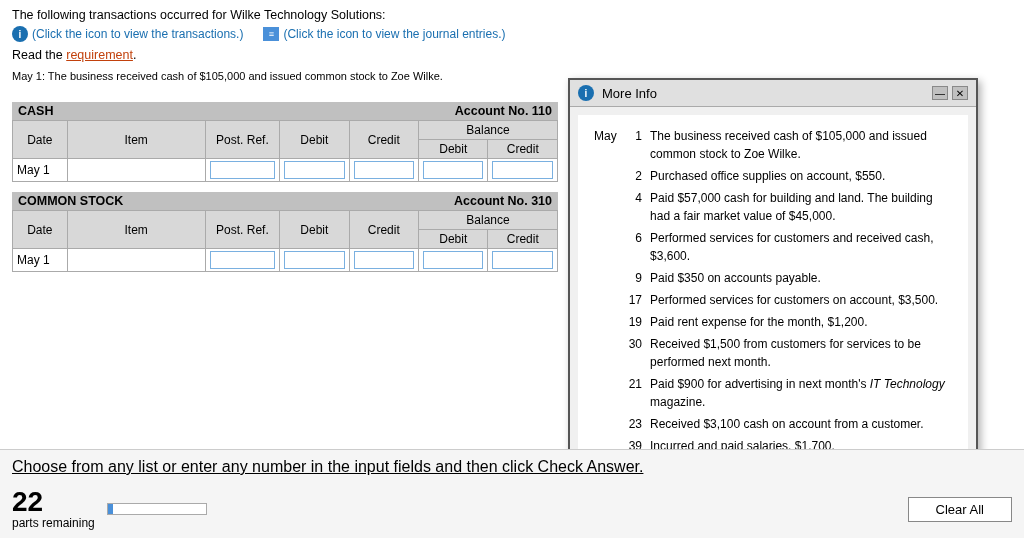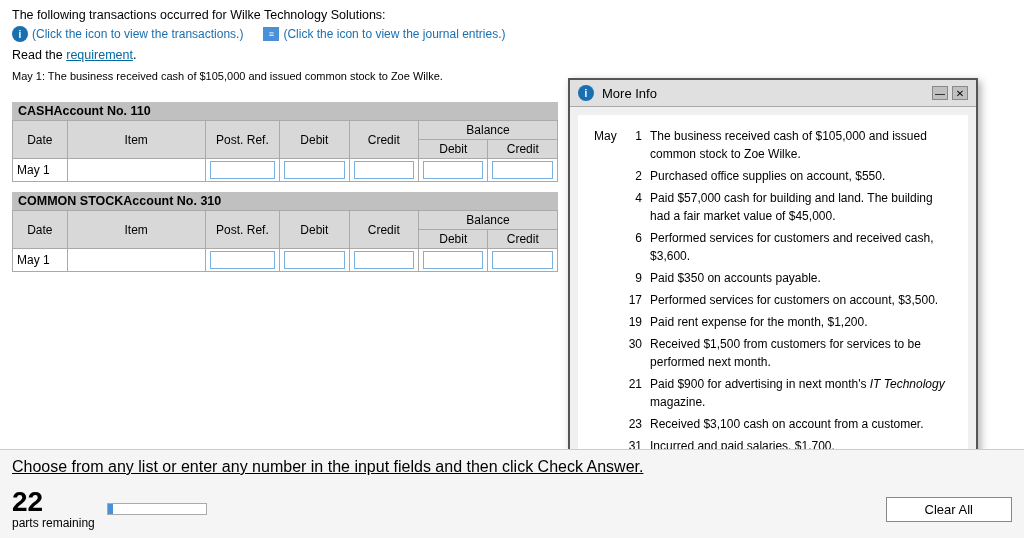--- a/index.html
+++ b/index.html
@@ -8,27 +8,27 @@
     .main-content { padding: 8px 12px; width: 570px; }
 
     .intro-line { font-size: 12.5px; margin-bottom: 4px; }
     .icon-row { display: flex; gap: 20px; font-size: 12px; color: #1a6fb0; margin-bottom: 6px; }
     .icon-row span { display: flex; align-items: center; gap: 4px; cursor: pointer; }
     .info-icon { width: 16px; height: 16px; border-radius: 50%; background: #1a6fb0; color: white; font-size: 10px; font-weight: bold; display: inline-flex; align-items: center; justify-content: center; flex-shrink: 0; }
     .journal-icon { width: 16px; height: 14px; background: #4a90d9; display: inline-flex; align-items: center; justify-content: center; flex-shrink: 0; }
     .journal-icon::after { content: '≡'; color: white; font-size: 9px; }
 
     .read-line { font-size: 12.5px; margin-bottom: 8px; }
-    .read-line a { color: #0369a1; text-decoration: underline; }
+    .read-line a { color: #c2410c; text-decoration: underline; }
 
     .transaction-line { font-size: 11px; margin-bottom: 20px; }
 
     
     .ledger-section { margin-bottom: 10px; }
-    .ledger-header { background: #c0c0c0; display: flex; justify-content: flex-start; align-items: center; padding: 2px 6px; font-size: 12.5px; font-weight: bold; }
+    .ledger-header { background: #c0c0c0; display: flex; justify-content: space-between; align-items: center; padding: 2px 6px; font-size: 12.5px; font-weight: bold; }
     .ledger-title { }
     .account-no { }
 
     table { width: 100%; border-collapse: collapse; font-size: 12px; }
     table th { background: #d8d8d8; border: 1px solid #aaa; padding: 2px 4px; text-align: center; font-weight: normal; }
     table td { border: 1px solid #aaa; padding: 2px 4px; height: 22px; }
     table td input { width: 100%; border: 1px solid #7ab0e0; outline: none; height: 18px; font-size: 12px; background: white; }
     .date-col { width: 55px; }
     .item-col { width: 140px; }
     .postref-col { width: 75px; }
@@ -69,21 +69,21 @@
     .panel-footer-btn { padding: 3px 14px; font-size: 12px; background: #e0e0e0; border: 1px solid #888; cursor: pointer; }
 
     
     .bottom-bar { position: absolute; bottom: 0; left: 0; right: 0; background: #f5f5f5; border-top: 1px solid #ccc; padding: 8px 12px; }
     .bottom-instruction { font-size: 16px; margin-bottom: 12px; text-decoration: underline; }
     .bottom-controls { display: flex; align-items: center; gap: 12px; }
     .parts-remaining { display: flex; flex-direction: column; font-size: 12px; }
     .parts-num { font-size: 28px; font-weight: bold; line-height: 1; }
     .progress-bar-container { width: 100px; height: 12px; background: white; border: 1px solid #aaa; }
     .progress-bar-fill { width: 5%; height: 100%; background: #4a90d9; }
-    .clear-all-btn { margin-left: auto; padding: 4px 38px; font-size: 13px; background: white; border: 1px solid #888; cursor: pointer; }
+    .clear-all-btn { margin-left: auto; padding: 4px 27px; font-size: 13px; background: white; border: 1px solid #888; cursor: pointer; }
     .sub-header { background: #e0e0e0; }
   </style>
 </head>
 <body>
 
 <div class="main-content">
   <div class="intro-line">The following transactions occurred for Wilke Technology Solutions:</div>
   <div class="icon-row">
     <span>
       <span class="info-icon">i</span>
@@ -215,21 +215,21 @@
           </tr>
           <tr>
             <td style="text-align: right; vertical-align: top; padding-right: 4px; white-space: nowrap;">21</td>
             <td style="vertical-align: top;">Paid $900 for advertising in next month's <em>IT Technology</em> magazine.</td>
           </tr>
           <tr>
             <td style="text-align: right; vertical-align: top; padding-right: 4px; white-space: nowrap;">23</td>
             <td style="vertical-align: top;">Received $3,100 cash on account from a customer.</td>
           </tr>
           <tr>
-            <td style="text-align: right; vertical-align: top; padding-right: 4px; white-space: nowrap;">31</td>
+            <td style="text-align: right; vertical-align: top; padding-right: 4px; white-space: nowrap;">39</td>
             <td style="vertical-align: top;">Incurred and paid salaries, $1,700.</td>
           </tr>
         </tbody>
     </table>
   </div>
   <div class="panel-footer">
     <button class="panel-footer-btn">Print</button>
     <button class="panel-footer-btn">Done</button>
   </div>
 </div>

